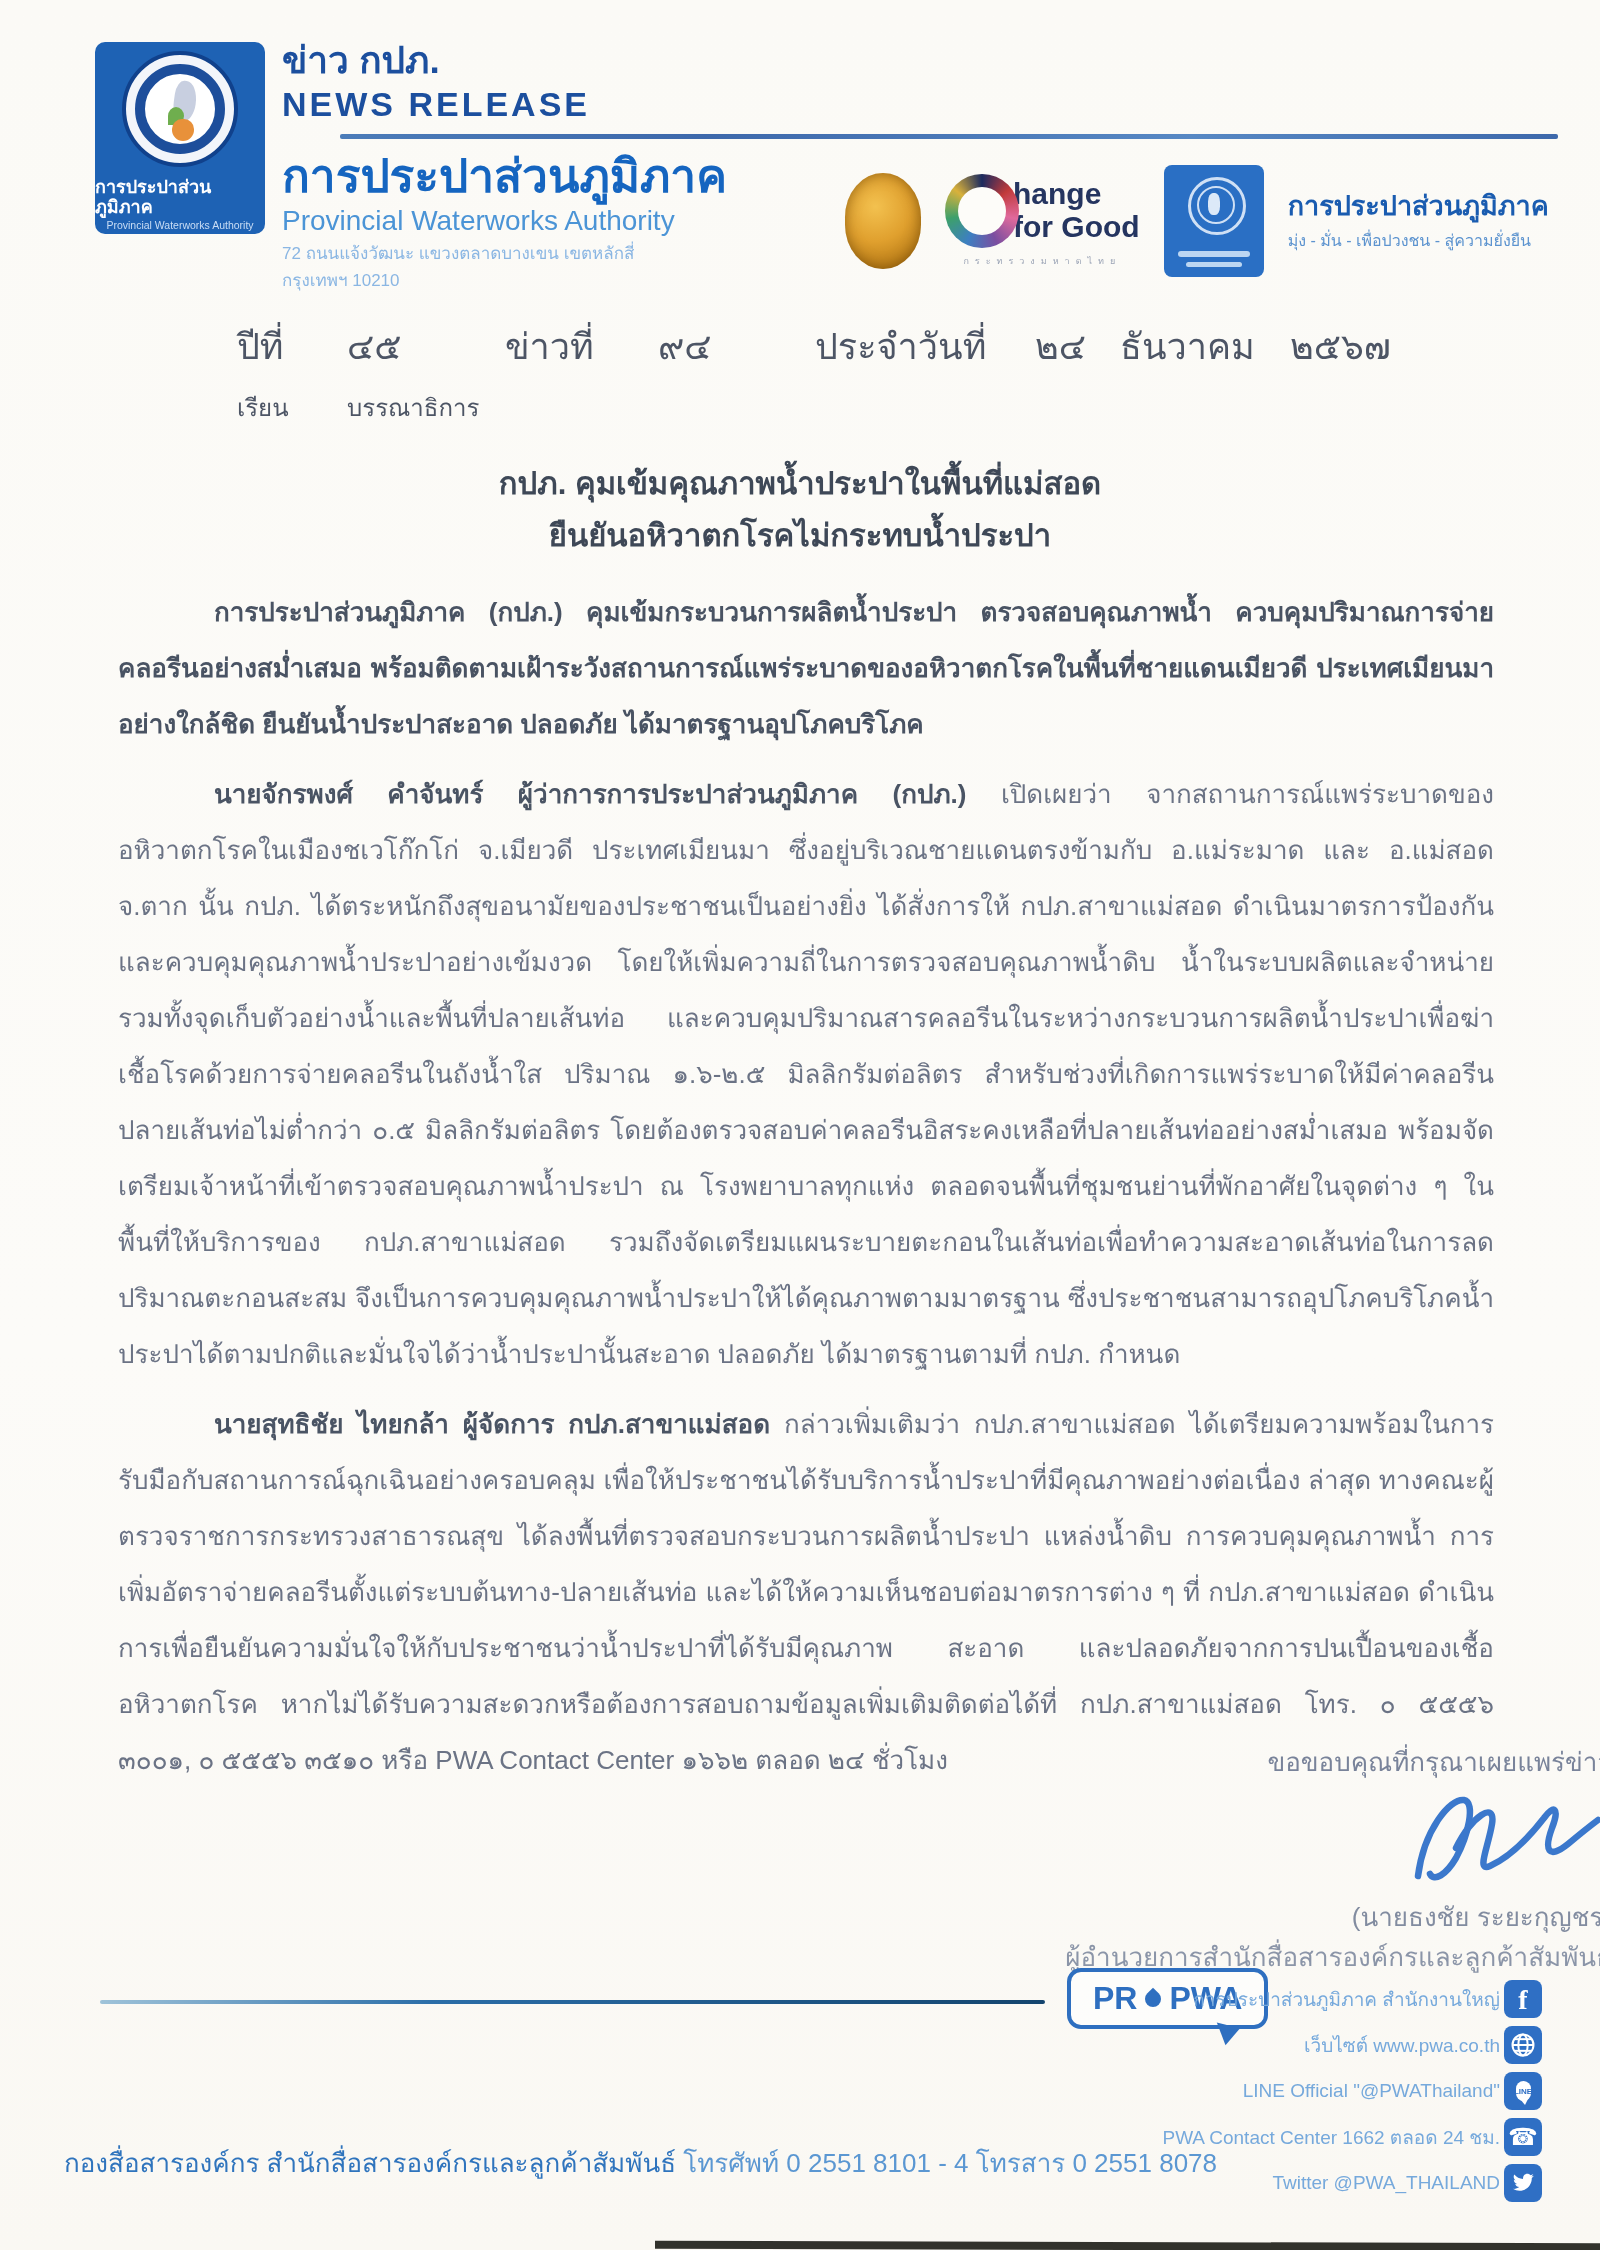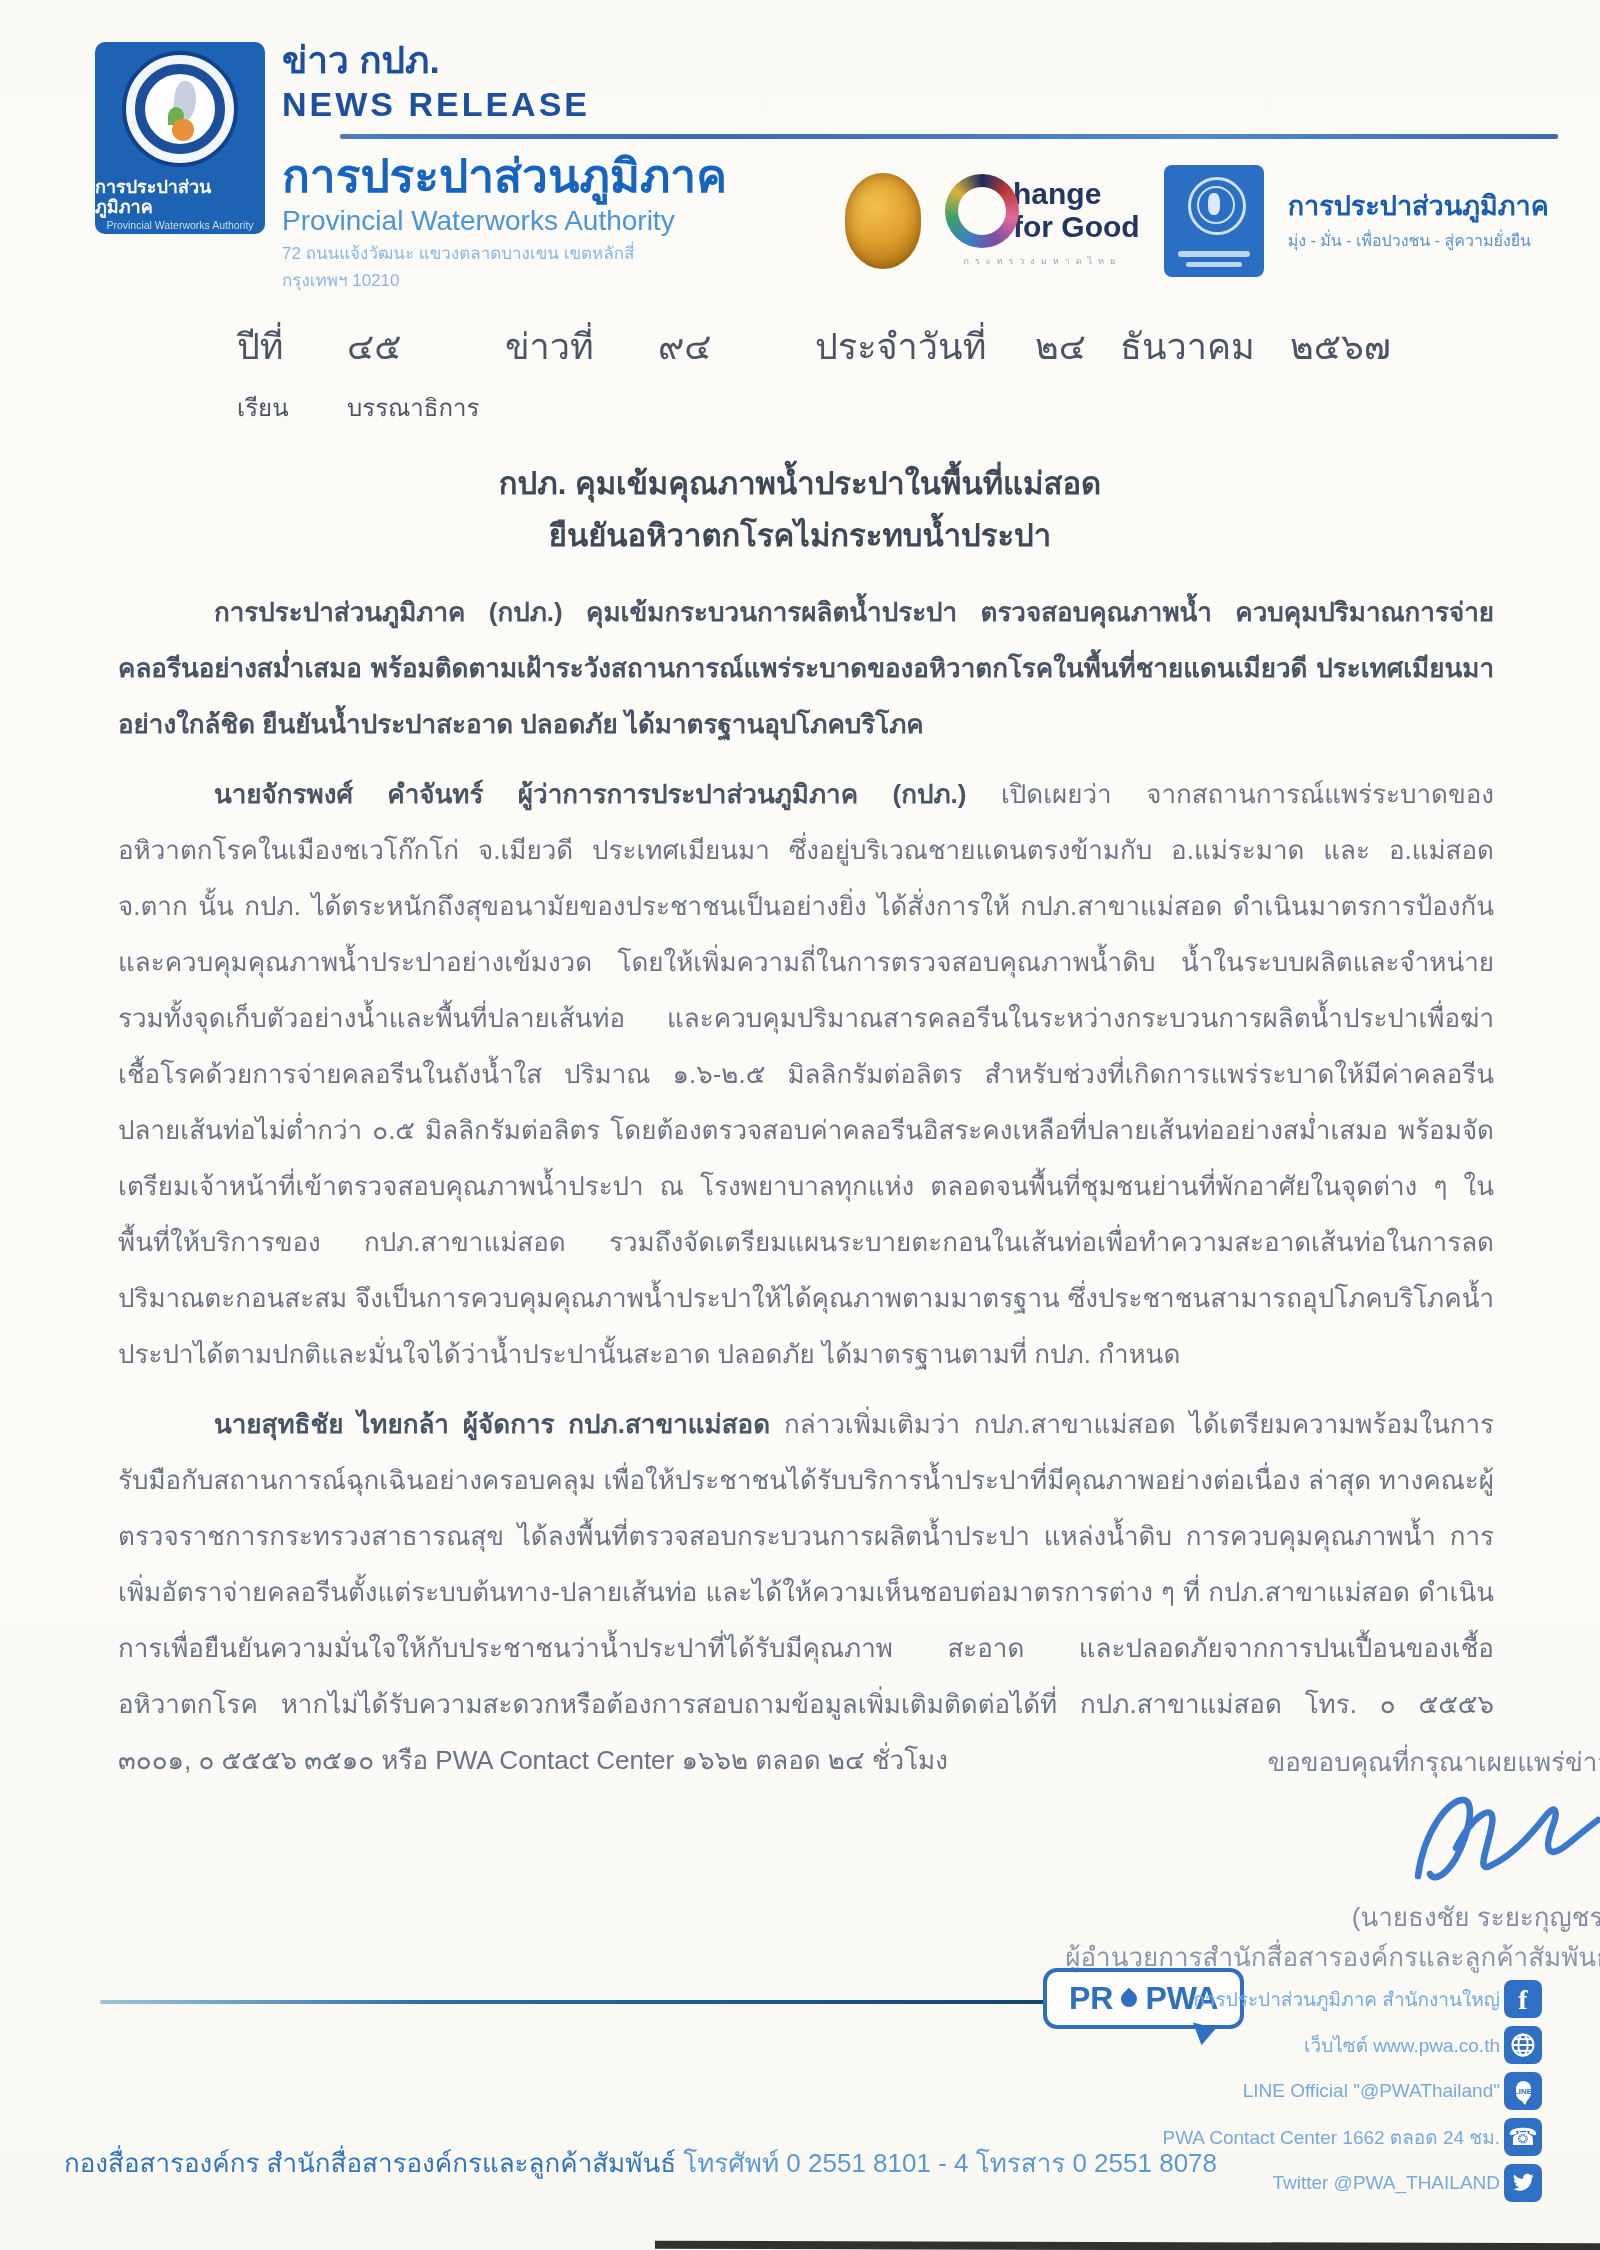--- a/index.html
+++ b/index.html
@@ -87,21 +87,21 @@
   
   .signoff{position:absolute;left:0;top:1741px;width:1600px;text-align:right;padding-left:12px;}
   .signoff .thanks{font-size:26px;color:#79839a;}
   .signoff .sig{margin:-4px auto -10px auto;width:240px;height:125px;}
   .signoff .name{font-size:26px;color:#828ca0;line-height:40px;}
   .signoff .pos{font-size:26px;color:#8b95a8;line-height:40px;}
   
   .foot-rule{position:absolute;left:100px;top:2000px;width:945px;height:4px;
     background:linear-gradient(90deg,#9fc3d9 0%,#2b6ea8 35%,#14456e 100%);border-radius:2px;}
   .badge{
-    position:absolute;left:1043px;top:1968px;padding:8px 22px;
+    position:absolute;left:1067px;top:1968px;padding:8px 22px;
     border:4px solid #2e6fc0;border-radius:14px;background:rgba(255,255,255,.6);
     font-size:32px;font-weight:bold;color:#2e6fc0;display:flex;align-items:center;gap:6px;
   }
   .badge::after{content:"";position:absolute;right:26px;bottom:-20px;
     width:0;height:0;border-left:14px solid transparent;border-right:10px solid transparent;
     border-top:20px solid #2e6fc0;transform:rotate(14deg);}
   .badge .drop{width:16px;height:16px;background:#2e6fc0;border-radius:50% 0 50% 50%;transform:rotate(-45deg);margin:0 2px;}
   .contacts{position:absolute;right:58px;top:1982px;display:flex;flex-direction:column;gap:12px;}
   .contact-row{display:flex;align-items:center;justify-content:flex-end;gap:4px;height:34px;}
   .contact-row .lbl{font-size:19px;color:#76a9dc;white-space:nowrap;}

